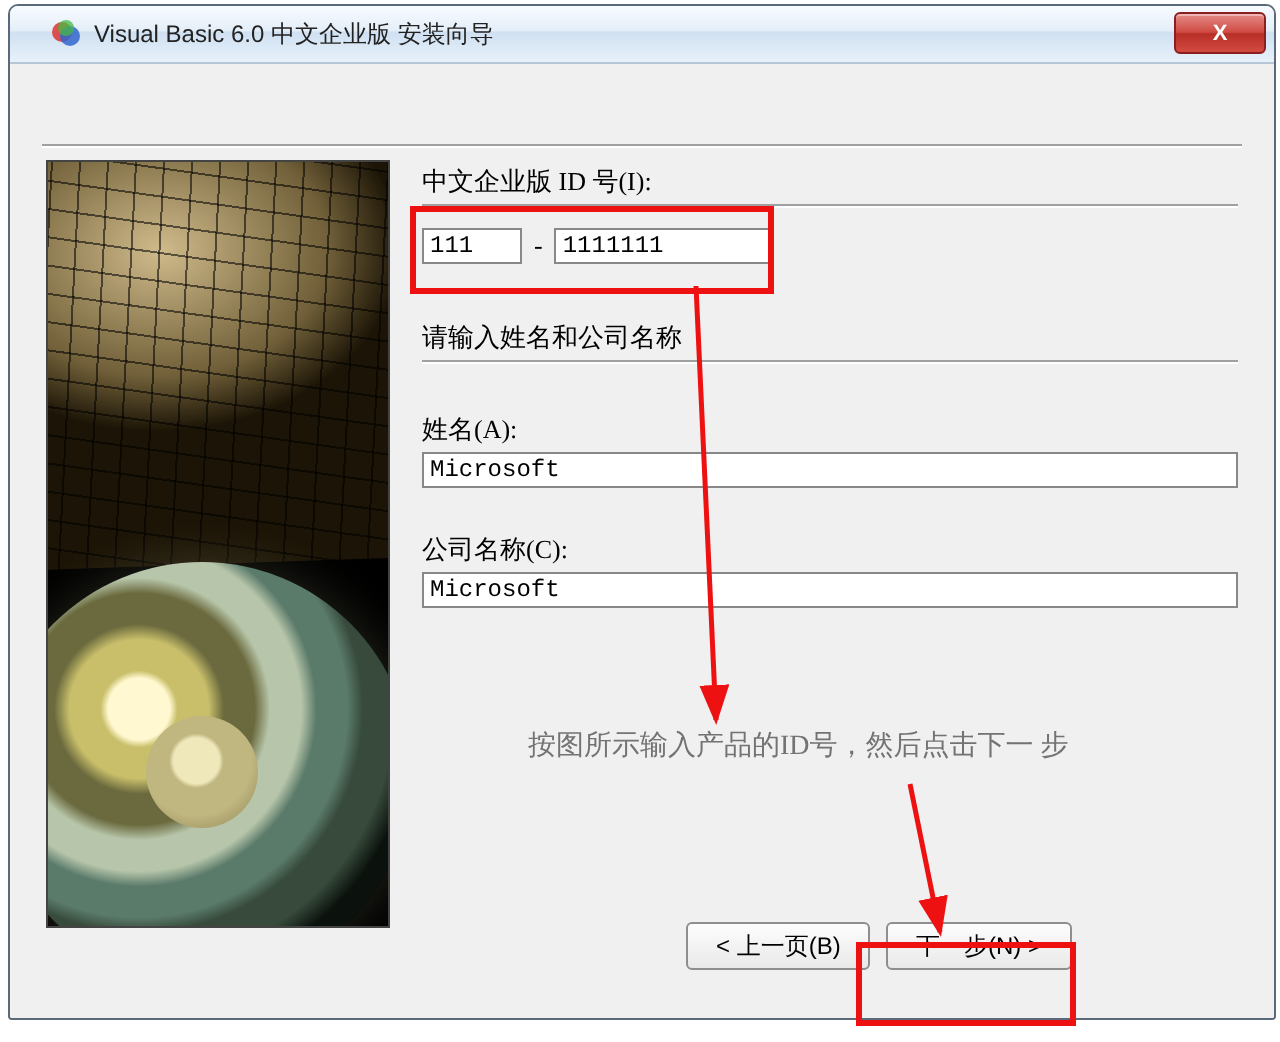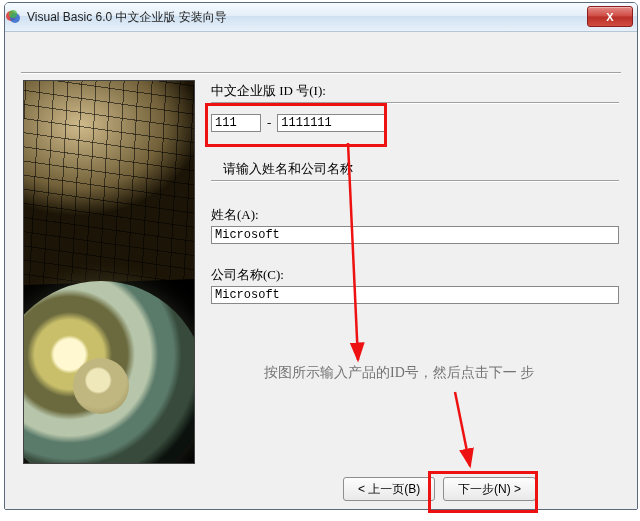--- a/index.html
+++ b/index.html
@@ -1,19 +1,19 @@
 <!DOCTYPE html>
 <html><head>
 <meta charset="utf-8">
 <style>
   html,body{margin:0;padding:0;background:#fff;font-family:"Microsoft YaHei","SimSun",Tahoma,sans-serif;font-size:12px;color:#000;}
   .stage{position:relative;width:640px;height:521px;overflow:hidden;}
   .window{position:absolute;left:4px;top:2px;width:632px;height:506px;border:1px solid #5a6a7a;border-radius:5px 5px 2px 2px;background:#f0f0f0;overflow:hidden;}
   
-  .titlebar{position:relative;height:28px;background:linear-gradient(#f7fbff,#e4eef8 45%,#cfe0f1 46%,#e8f1fa);border-bottom:1px solid #b5c6d6;display:flex;align-items:center;padding:0 0;text-align:right;}
+  .titlebar{position:relative;height:28px;background:linear-gradient(#f7fbff,#e4eef8 45%,#cfe0f1 46%,#e8f1fa);border-bottom:1px solid #b5c6d6;display:flex;align-items:center;padding:0 20px;text-align:right;}
   .app-icon{width:16px;height:16px;margin-right:6px;position:relative;}
   .app-title{font-size:12px;color:#222;white-space:nowrap;}
   .close-btn{position:absolute;right:4px;top:3px;width:44px;height:19px;border-radius:3px;background:linear-gradient(#e58b87,#cf4b43 48%,#b72f26 52%,#d24b41);border:1px solid #8b1f1f;display:flex;align-items:center;justify-content:center;color:#fff;font-weight:bold;font-size:11px;box-shadow:0 1px 0 rgba(255,255,255,.4) inset;}
   
   .content{position:absolute;left:0;right:0;top:29px;bottom:0;background:#f0f0f0;}
   .heading{position:absolute;left:16px;top:12px;font-family:"SimSun","NSimSun",serif;font-size:22px;color:#000;}
   .sep{position:absolute;left:16px;right:16px;top:40px;height:0;border-top:1px solid #a0a0a0;border-bottom:1px solid #ffffff;}
   
   .sideimg{position:absolute;left:18px;top:48px;width:170px;height:382px;background:#000;border:1px solid #444;overflow:hidden;}
   .kbd{position:absolute;left:-20px;top:-10px;width:260px;height:210px;transform:rotate(-2deg);background:radial-gradient(120px 90px at 30% 25%, #e6cf9a 0%, #7d6a3f 70%, #201808 100%);opacity:.9;}
@@ -32,28 +32,28 @@
   .lbl{color:#000;white-space:nowrap;}
   .hr{height:0;border-top:1px solid #a0a0a0;border-bottom:1px solid #ffffff;}
   .inp{height:18px;border:1px solid #888;background:#fff;font-family:Consolas,"Courier New",monospace;font-size:12px;padding:1px 3px;color:#000;box-sizing:border-box;}
   .row{position:absolute;left:0;right:0;}
   #lbl-id{top:2px;}
   #hr1{left:0;right:0;top:22px;position:absolute;}
   #idrow{top:34px;display:flex;align-items:center;gap:6px;}
   #inp-id1{width:50px;}
   #inp-id2{width:108px;}
   .dash{font-family:"SimSun";}
-  #lbl-name-company{top:80px;margin-left:12px;}
+  #lbl-name-company{top:80px;}
   #hr2{left:0;right:0;top:100px;position:absolute;}
   #lbl-name{top:126px;}
   #inp-name{top:146px;left:0;right:0;position:absolute;width:100%;}
   #lbl-company{top:186px;}
   #inp-company{top:206px;left:0;right:0;position:absolute;width:100%;}
   
-  .btnbar{position:absolute;left:0;right:0;bottom:0;height:32px;}
+  .btnbar{position:absolute;left:0;right:0;bottom:16px;height:32px;}
   .winbtn{position:absolute;top:0;height:22px;padding:0 14px;background:linear-gradient(#fdfdfd,#e9e9e9);border:1px solid #8e8e8e;border-radius:3px;font-size:12px;font-family:"SimSun","Microsoft YaHei",sans-serif;color:#000;display:flex;align-items:center;white-space:nowrap;}
   #btn-back{left:338px;}
   #btn-next{left:438px;}
   #btn-exit{right:18px;}
   
   .redbox1{position:absolute;border:3px solid #e11;left:205px;top:103px;width:176px;height:38px;pointer-events:none;}
   .redbox2{position:absolute;border:3px solid #e11;left:428px;top:471px;width:104px;height:36px;pointer-events:none;}
   .ann-text{position:absolute;left:264px;top:364px;color:#737373;font-size:14px;font-family:"SimSun","Microsoft YaHei",serif;white-space:nowrap;}
   .arrow{position:absolute;pointer-events:none;}
 </style>

